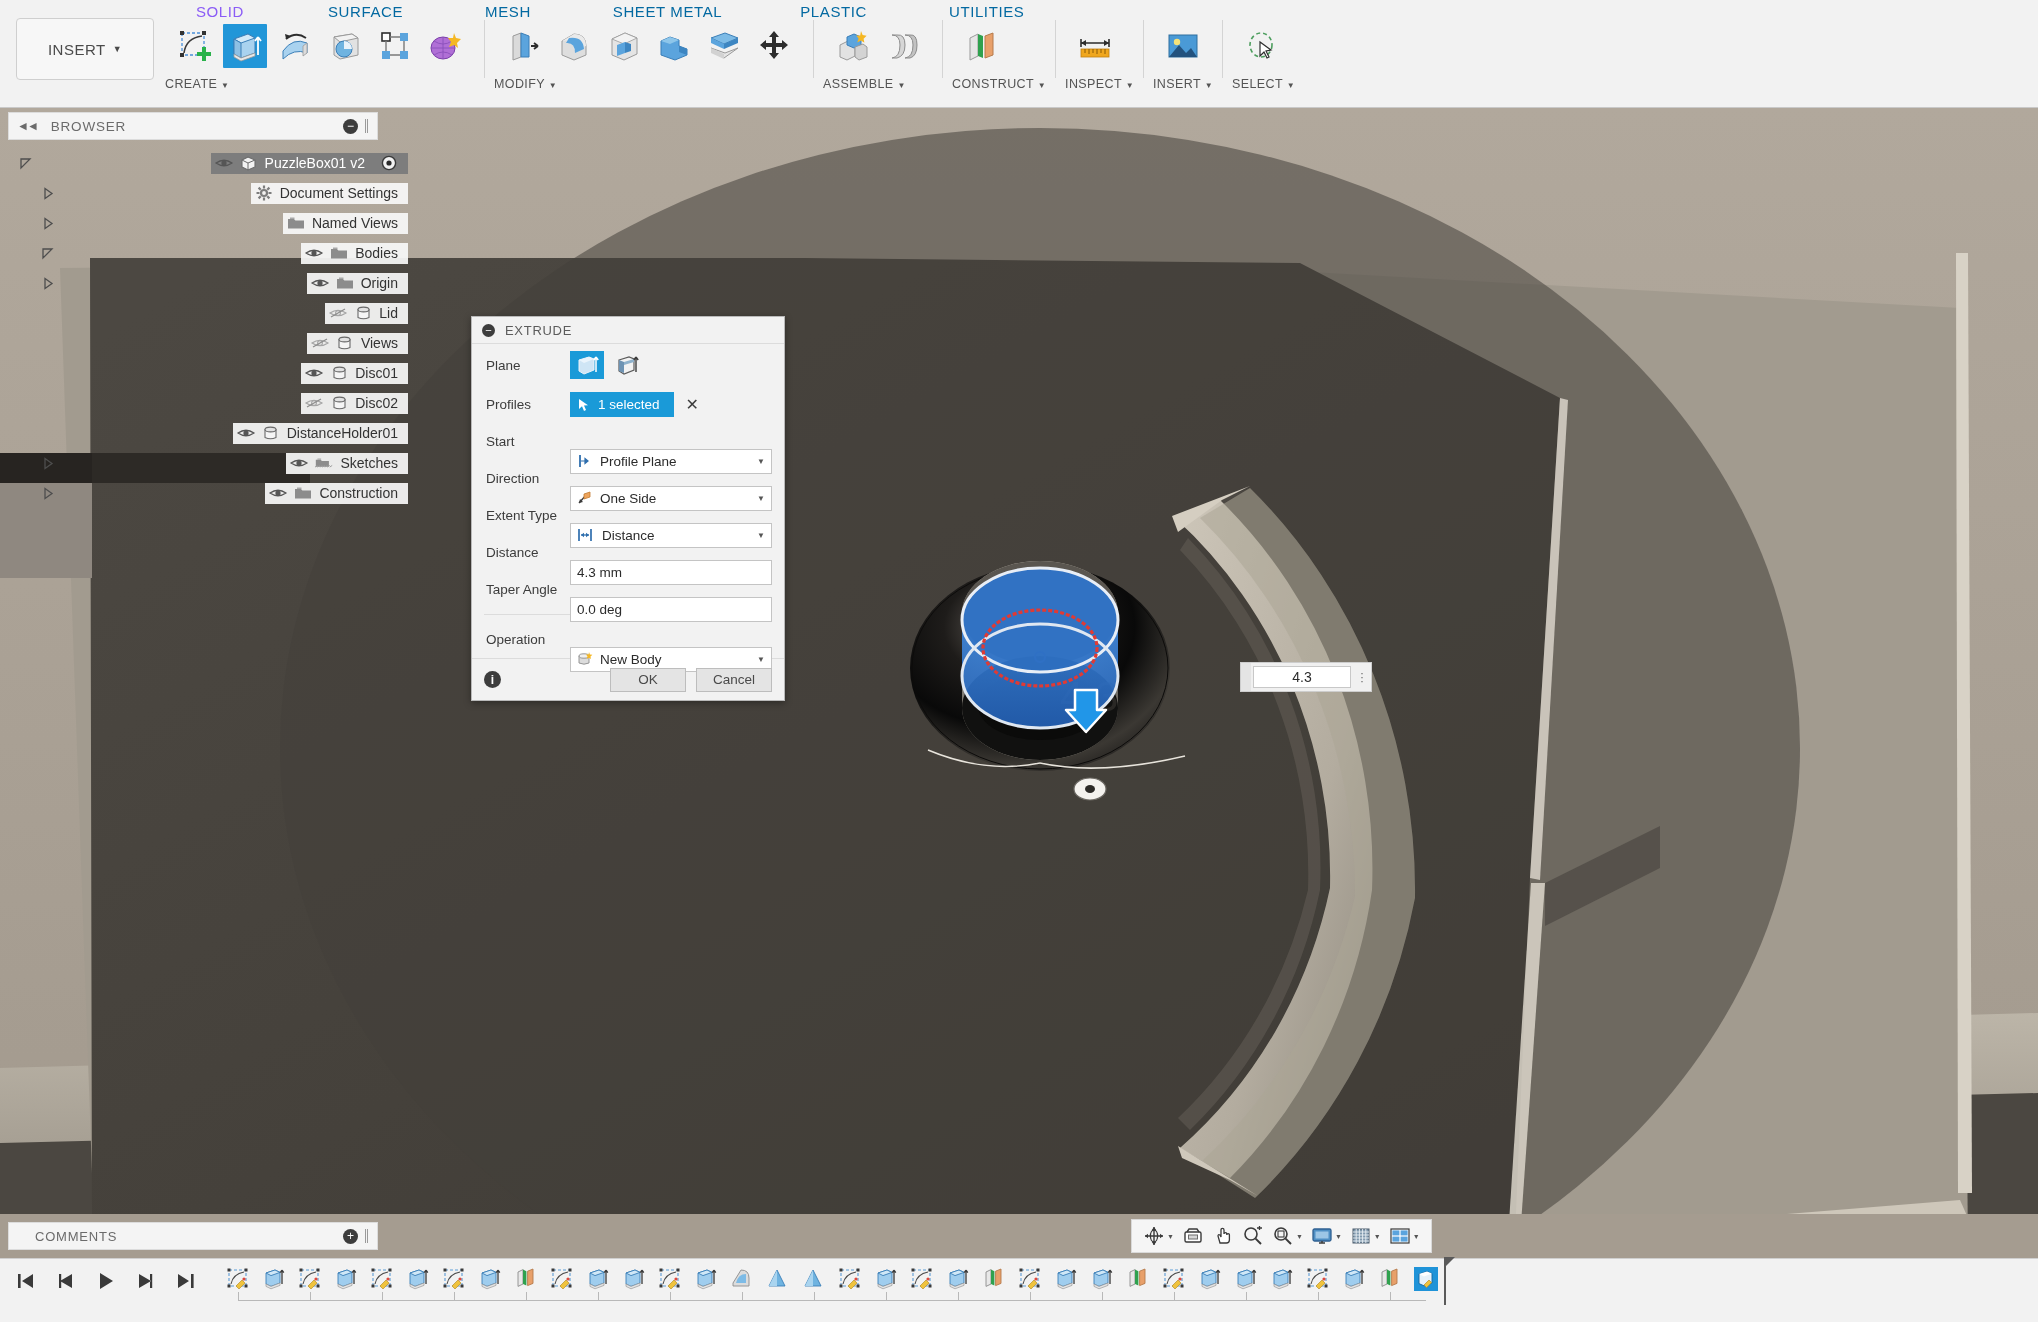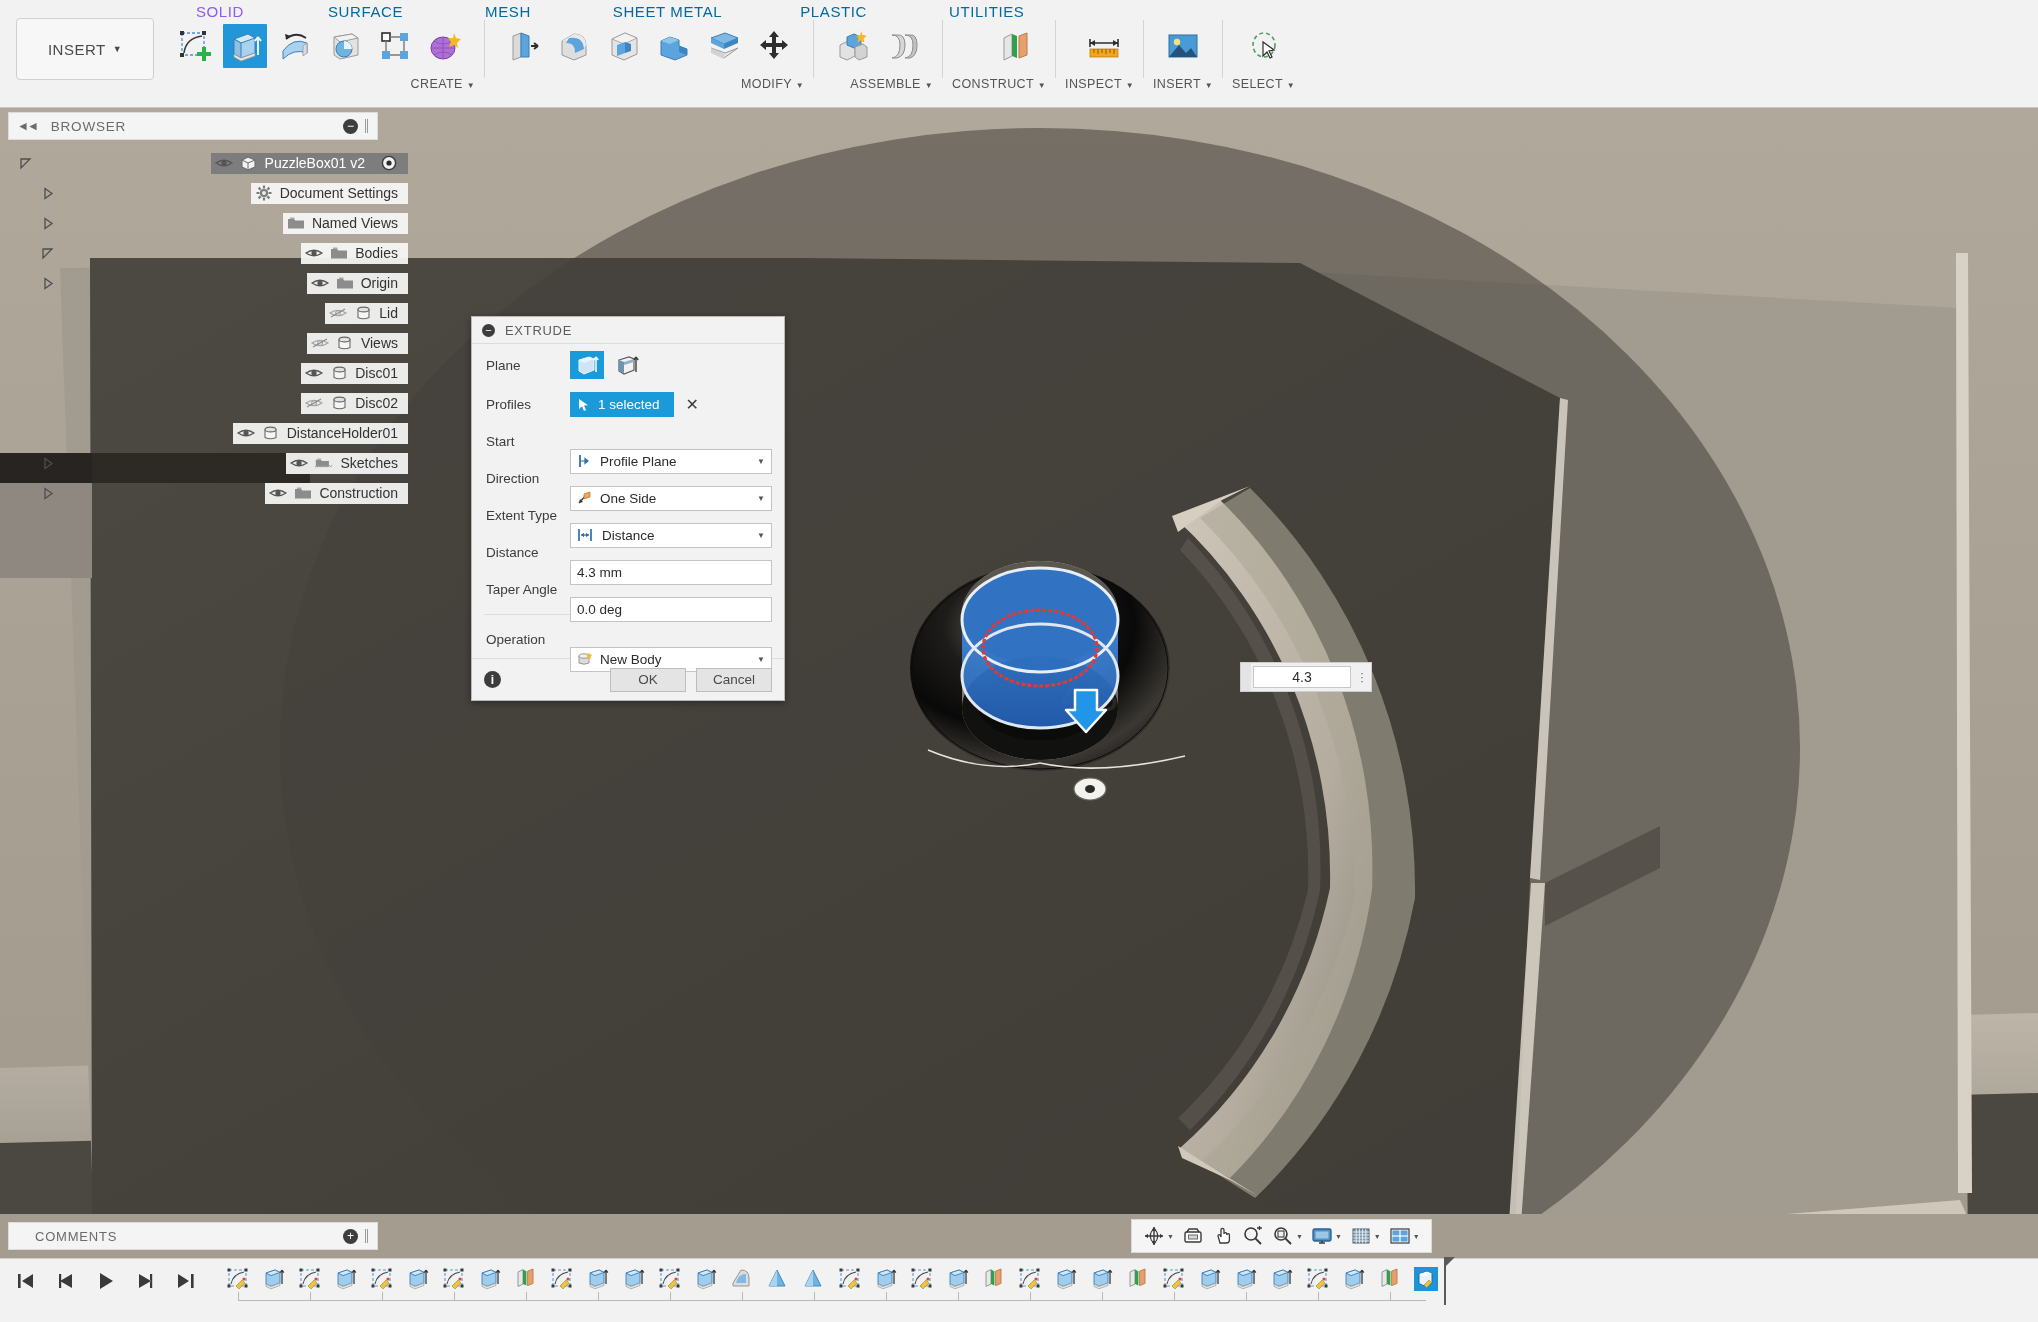--- a/index.html
+++ b/index.html
@@ -30,21 +30,21 @@
     position: absolute; left: 16px; top: 18px; width: 138px; height: 62px;
     border: 1px solid #cfcfcf; border-radius: 4px; background: #f7f7f7;
     display: flex; align-items: center; justify-content: center;
     font-size: 15px; color: #4a4a4a; letter-spacing: .5px;
   }
 
   #ribbon-body {
     position: absolute; left: 165px; top: 20px; right: 0; height: 86px;
     display: flex; align-items: flex-start;
   }
-  .rgroup { display: flex; flex-direction: column; align-items: flex-end; position: relative; }
+  .rgroup { display: flex; flex-direction: column; align-items: flex-start; position: relative; }
   .rgroup-icons { display: flex; align-items: center; height: 52px; gap: 6px; padding: 0 8px; }
   .rgroup-label {
     font-size: 12.5px; color: #545454; letter-spacing: .4px;
     margin-top: 5px; white-space: nowrap;
   }
   .rsep { width: 1px; height: 58px; background: #d4d4d4; margin: 0 9px; align-self: flex-start; }
   .ricon {
     width: 44px; height: 44px; display: flex; align-items: center;
     justify-content: center; position: relative;
   }

